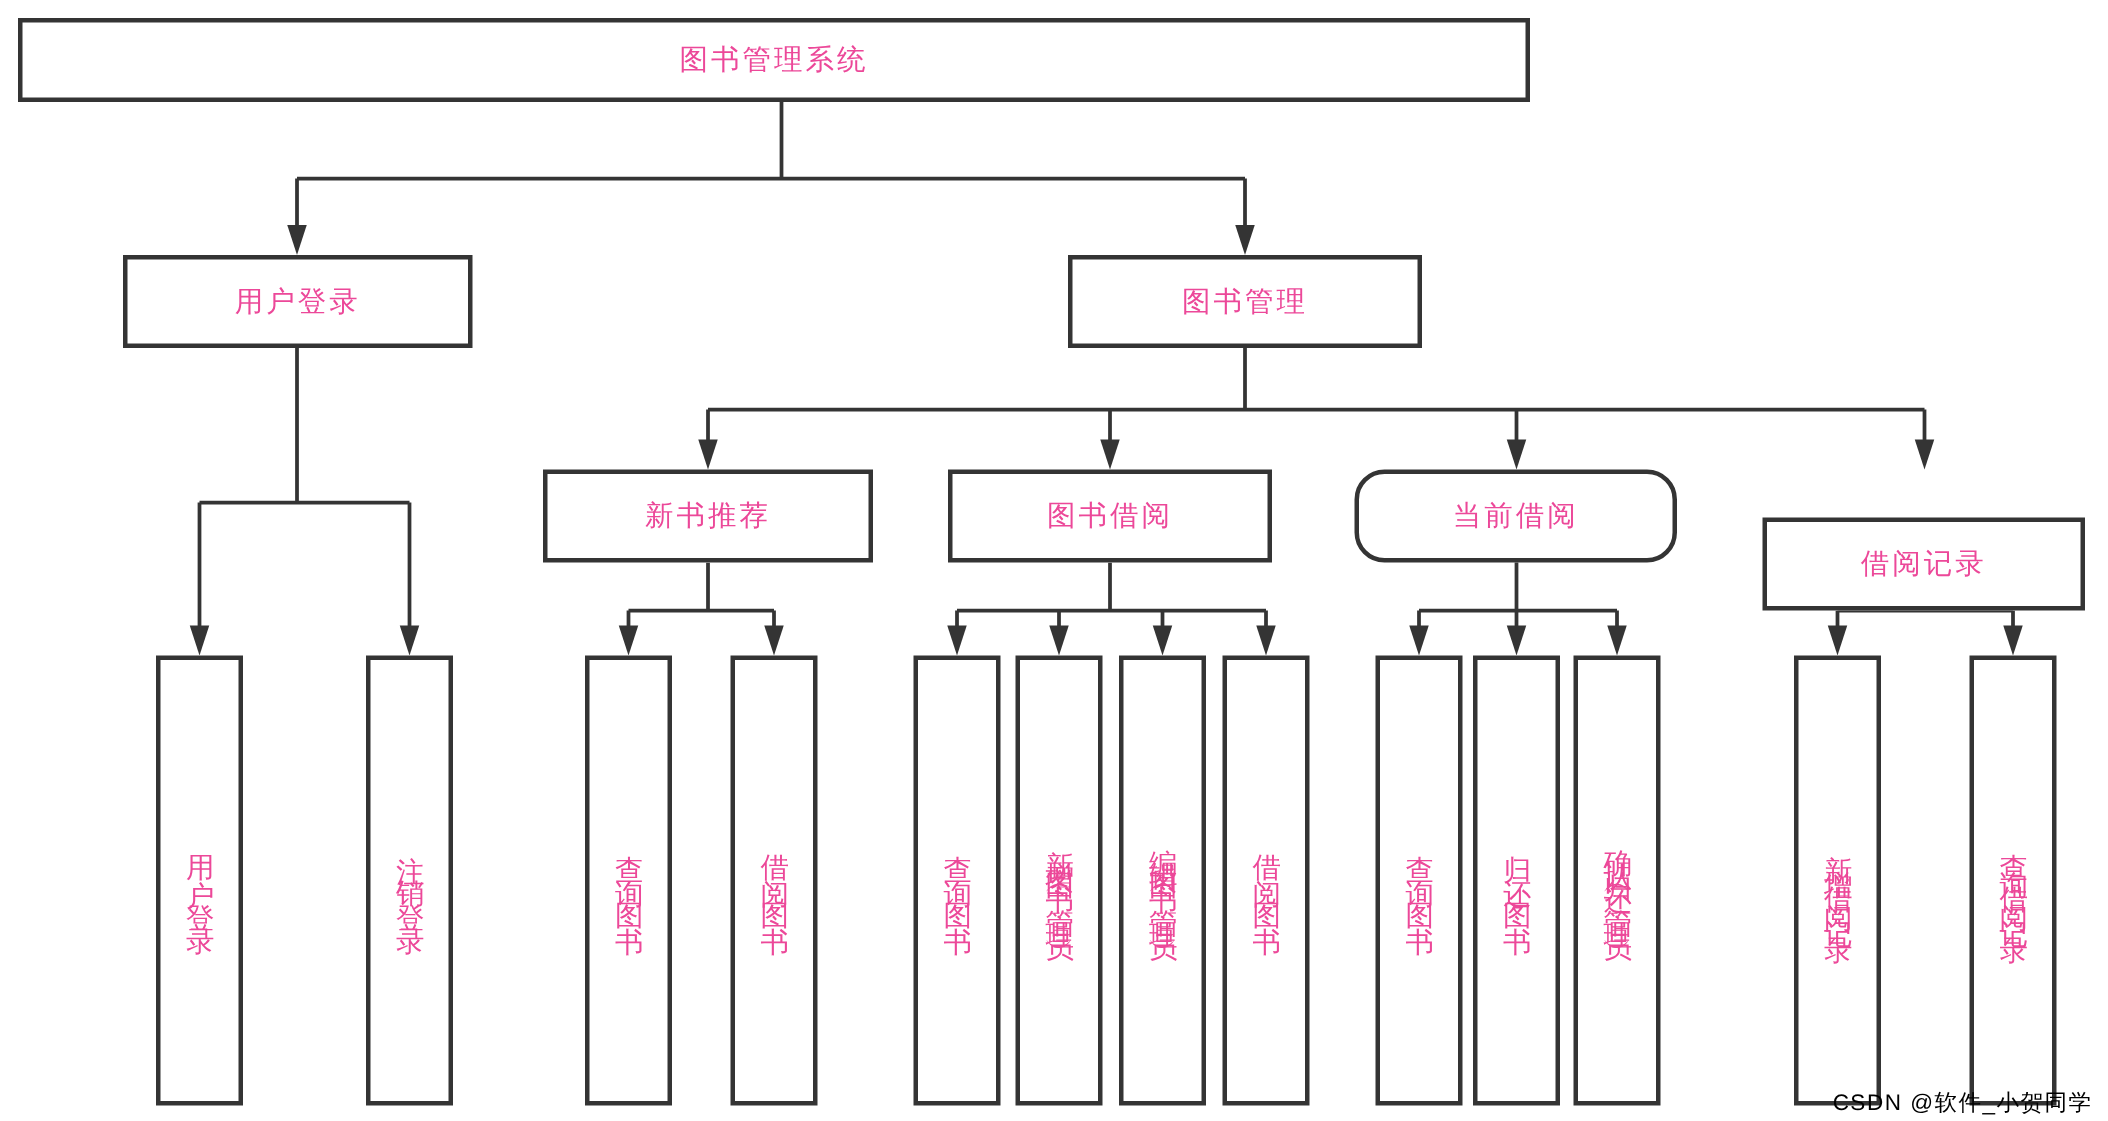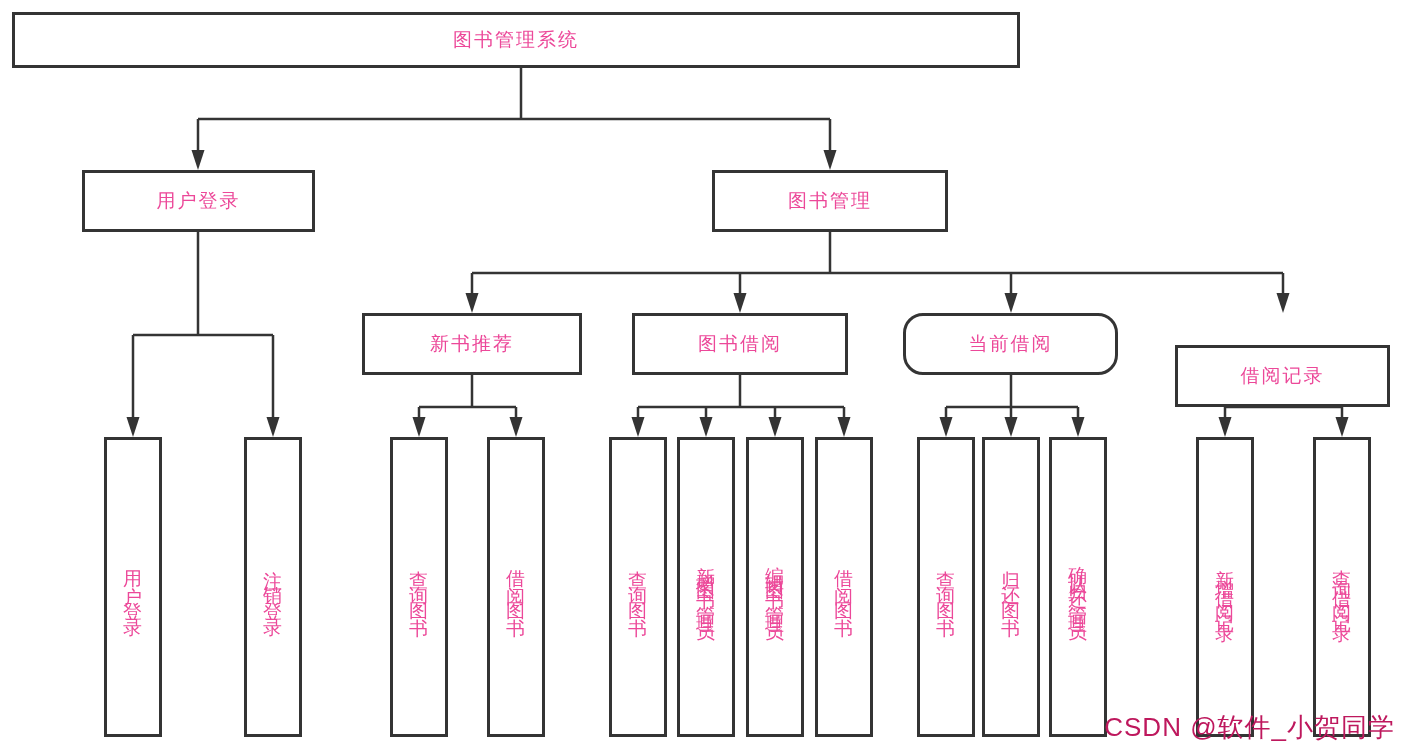--- a/index.html
+++ b/index.html
@@ -45,22 +45,22 @@
     line-height: 1;
     white-space: nowrap;
   }
   .ls-4 span { letter-spacing: 16px; }
   .ls-6 span { letter-spacing: 11px; }
   .ls-9 span { letter-spacing: 8px; }
   .watermark {
     position: absolute;
     right: 10px;
     bottom: 2px;
-    font-size: 26px;
-    color: #be185d;
+    font-size: 15px;
+    color: #000000;
     letter-spacing: 1px;
     z-index: 5;
     pointer-events: none;
   }
 </style>
 </head>
 <body>
 
 <div class="stage">
 

